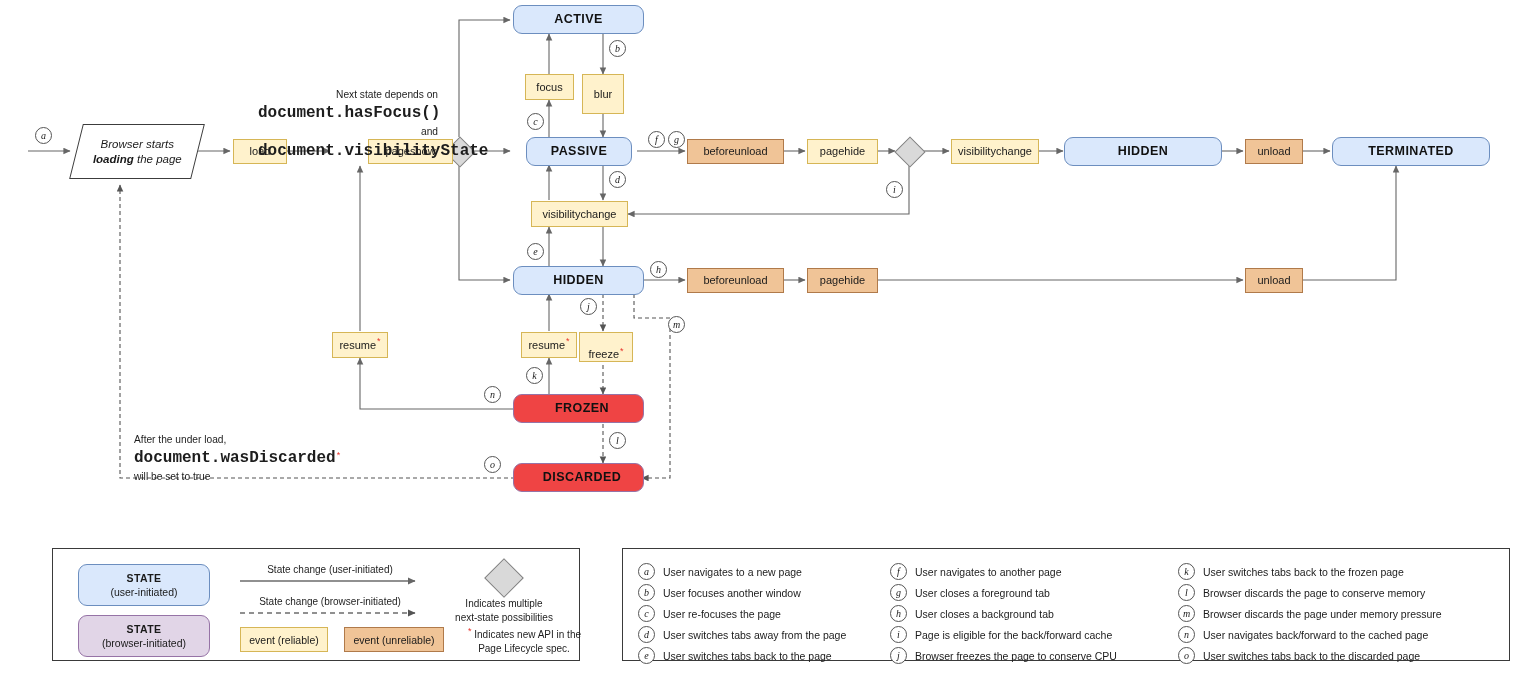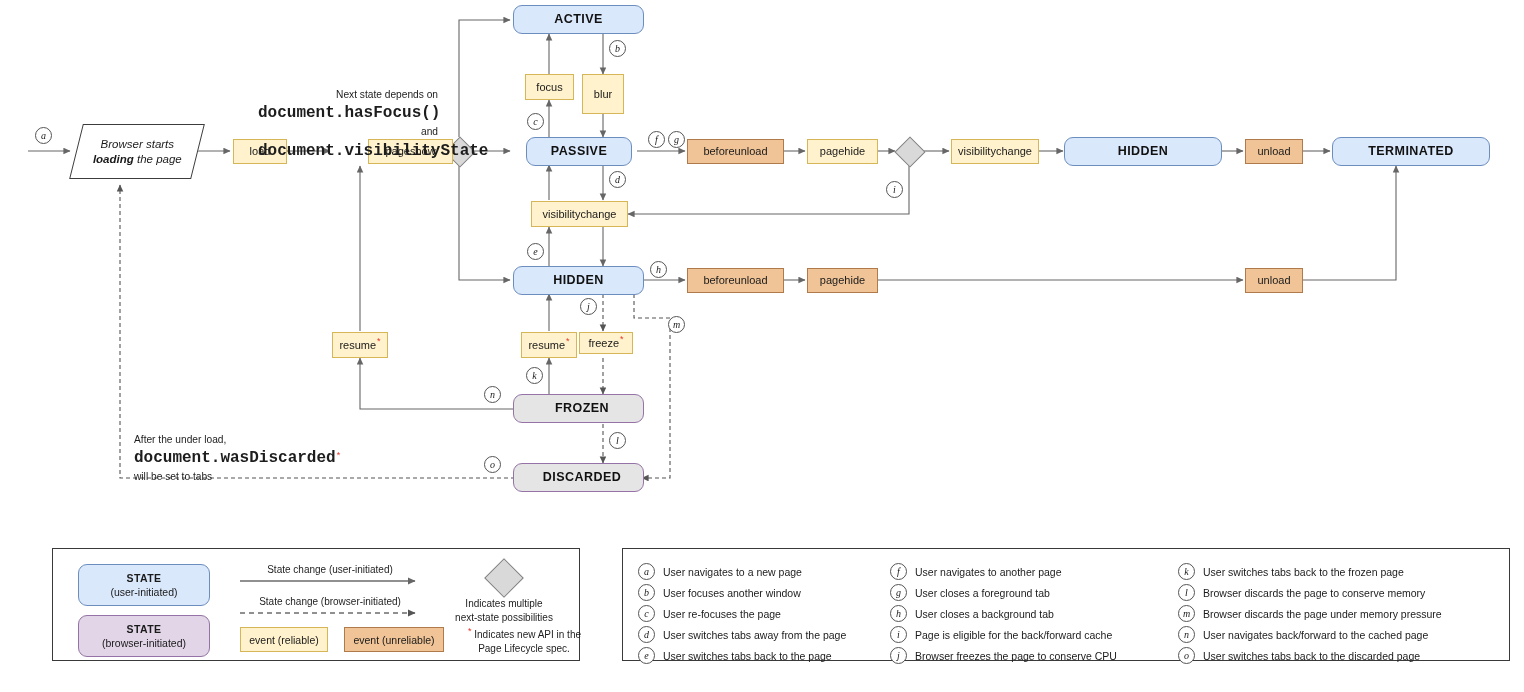--- a/index.html
+++ b/index.html
@@ -15,21 +15,21 @@
   
   .node{
     position:absolute;box-sizing:border-box;
     display:flex;align-items:center;justify-content:center;
     text-align:center;line-height:1.15;
   }
   .state{
     border-radius:9px;border:1.2px solid #6c8ebf;background:#dae8fc;
     font-size:12.5px;font-weight:bold;letter-spacing:.45px;color:#111;
   }
-  .state.browser{border-color:#9673a6;background:#e5e5e5;padding-left:7px;}
+  .state.browser{border-color:#9673a6;background:#ef4444;padding-left:7px;}
   .evt{
     border:1.2px solid #d6b656;background:#fff2cc;
     font-size:11px;font-weight:normal;color:#1a1a1a;
   }
   .evt.unreliable{border-color:#b07a4a;background:#f0c497;}
   .star{color:#e8322a;font-size:9px;vertical-align:super;line-height:0;margin-left:1px;}
 
   
   .parallelo{
     position:absolute;box-sizing:border-box;
@@ -256,21 +256,21 @@
     </div>
 
   <div class="node evt" style="left:332px;top:332px;width:56px;height:26px;">
     <span><span>resume</span><span class="star">*</span></span>
     </div>
 
   <div class="node evt" style="left:521px;top:332px;width:56px;height:26px;">
     <span><span>resume</span><span class="star">*</span></span>
     </div>
 
-  <div class="node evt" style="left:579px;top:332px;width:54px;height:22px;">
+  <div class="node evt" style="left:579px;top:332px;width:54px;height:30px;align-items:flex-end;">
     <span><span>freeze</span><span class="star">*</span></span>
     </div>
 
   <div class="clabel" style="left:35px;top:127px;">
       <span>a</span>
     </div>
   <div class="clabel" style="left:609px;top:40px;">
       <span>b</span>
     </div>
   <div class="clabel" style="left:527px;top:113px;">
@@ -316,21 +316,21 @@
   <div class="note right-align" style="left:258px;top:88px;width:180px;">
     <span>Next state depends on</span><br>
     <span class="mono">document.hasFocus()</span><span> and</span><br>
     <span class="mono">document.visibilityState</span>
   </div>
 
 
   <div class="note" style="left:134px;top:433px;width:220px;">
     <span>After the under load,</span><br>
     <span class="mono">document.wasDiscarded</span><span class="star">*</span><br>
-    <span>will be set to tabs</span>
+    <span>will be set to true</span>
   </div>
 
   <div class="panel" style="left:52px;top:548px;width:528px;height:113px;"></div>
 
   <div class="lg-state" style="left:78px;top:564px;width:132px;height:42px;">
     <span class="t">STATE</span>
     <span>(user-initiated)</span>
   </div>
   <div class="lg-state browser" style="left:78px;top:615px;width:132px;height:42px;">
     <span class="t">STATE</span>

